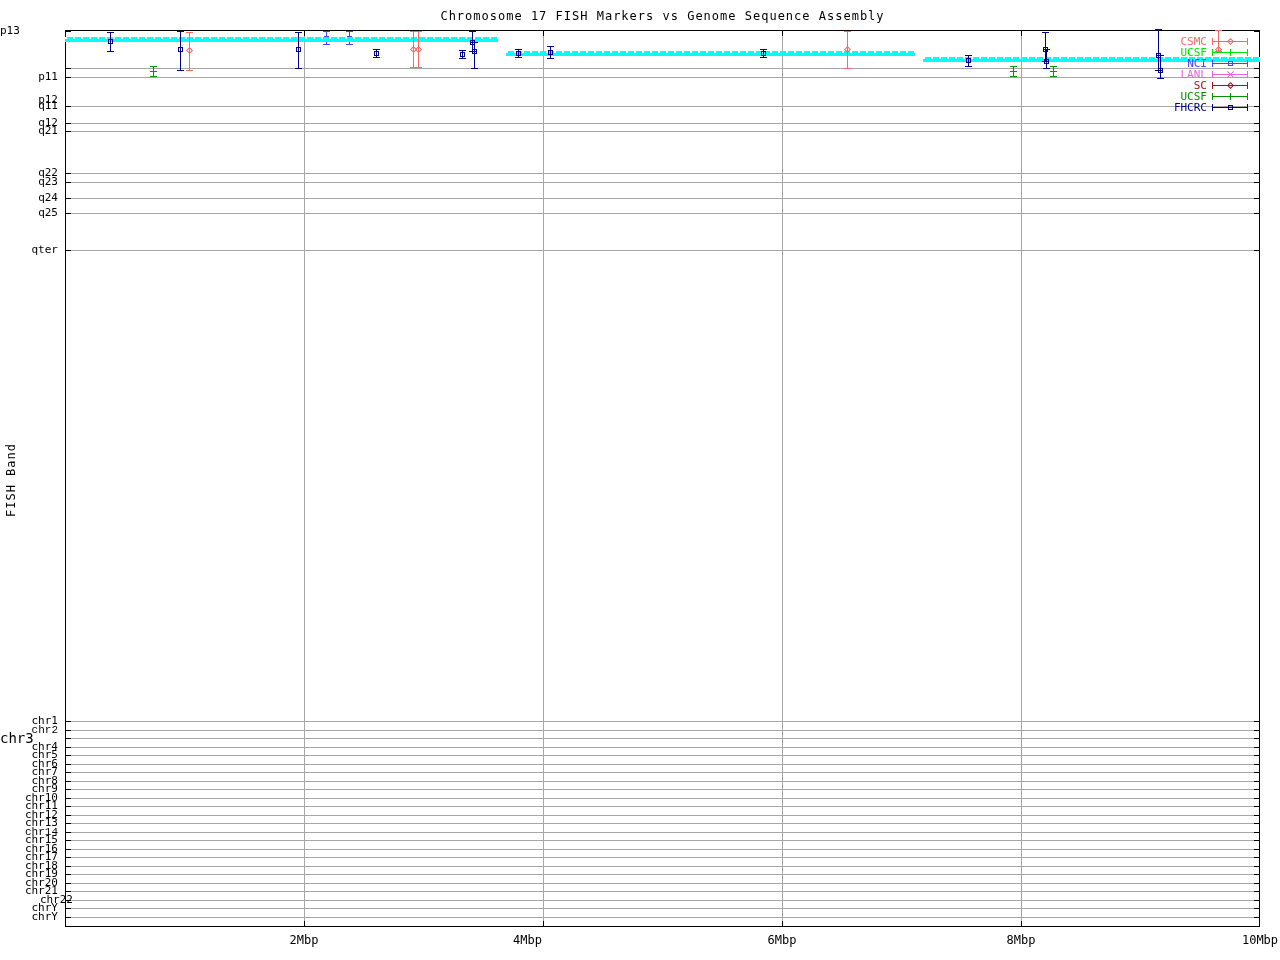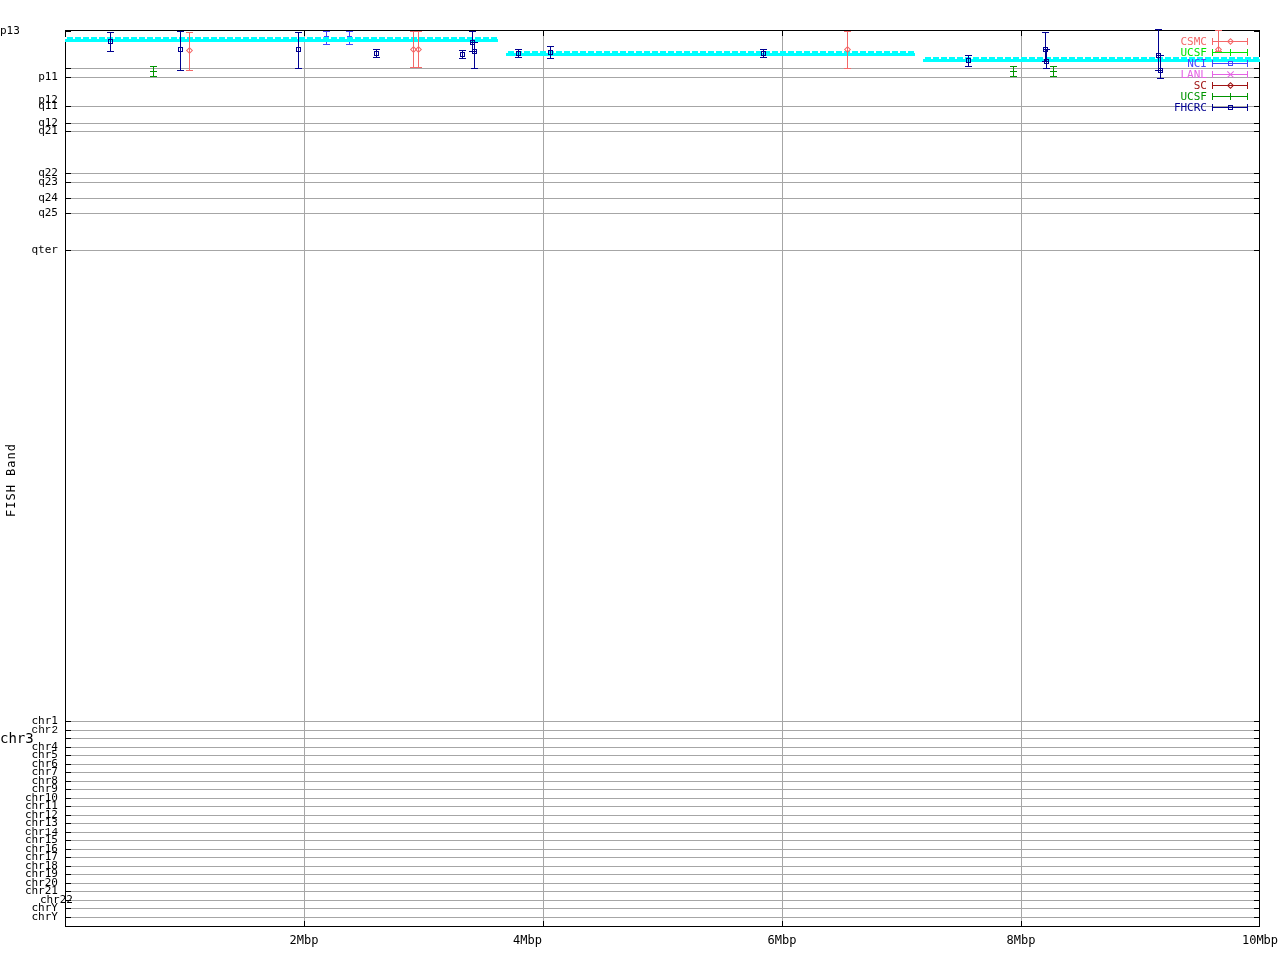--- a/index.html
+++ b/index.html
@@ -9,20 +9,21 @@
     font-family:"DejaVu Sans Mono", monospace; color:#000; overflow:hidden;
   }
   .title   { position:absolute; left:65px; top:9px;  width:1195px; text-align:center; font-size:12px; letter-spacing:1px; }
   .xlabel  { position:absolute; left:65px; top:947px; width:1195px; text-align:center; font-size:12px; letter-spacing:1px; }
   .ylabel  { position:absolute; left:11px; top:480px; transform:translate(-50%,-50%) rotate(-90deg); white-space:nowrap; font-size:12px; letter-spacing:1px; }
 </style>
 </head>
 <body>
 
 <div id="stage">
+  <div class="title">Chromosome 17 FISH Markers vs Genome Sequence Assembly</div>
   <div class="ylabel">FISH Band</div>
 <div style="position: absolute; left: 65px; top: 68px; width: 1195px; height: 1px; background: rgb(166, 166, 166);"></div>
     <div style="position: absolute; left: 65px; top: 77px; width: 1195px; height: 1px; background: rgb(166, 166, 166);"></div>
     <div style="position: absolute; left: 65px; top: 106px; width: 1195px; height: 1px; background: rgb(166, 166, 166);"></div>
     <div style="position: absolute; left: 65px; top: 123px; width: 1195px; height: 1px; background: rgb(166, 166, 166);"></div>
     <div style="position: absolute; left: 65px; top: 131px; width: 1195px; height: 1px; background: rgb(166, 166, 166);"></div>
     <div style="position: absolute; left: 65px; top: 173px; width: 1195px; height: 1px; background: rgb(166, 166, 166);"></div>
     <div style="position: absolute; left: 65px; top: 182px; width: 1195px; height: 1px; background: rgb(166, 166, 166);"></div>
     <div style="position: absolute; left: 65px; top: 198px; width: 1195px; height: 1px; background: rgb(166, 166, 166);"></div>
     <div style="position: absolute; left: 65px; top: 213px; width: 1195px; height: 1px; background: rgb(166, 166, 166);"></div>

